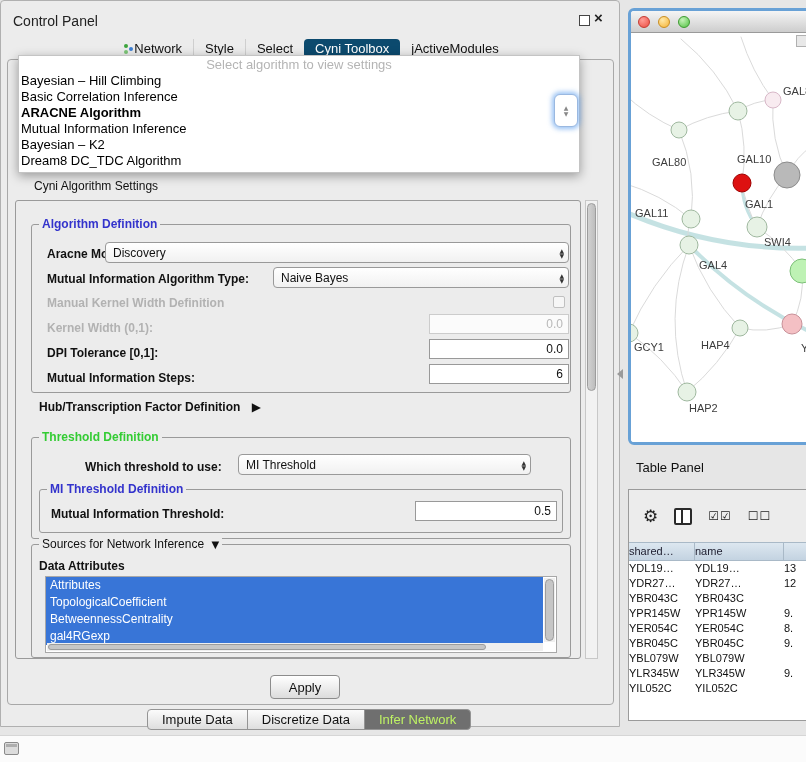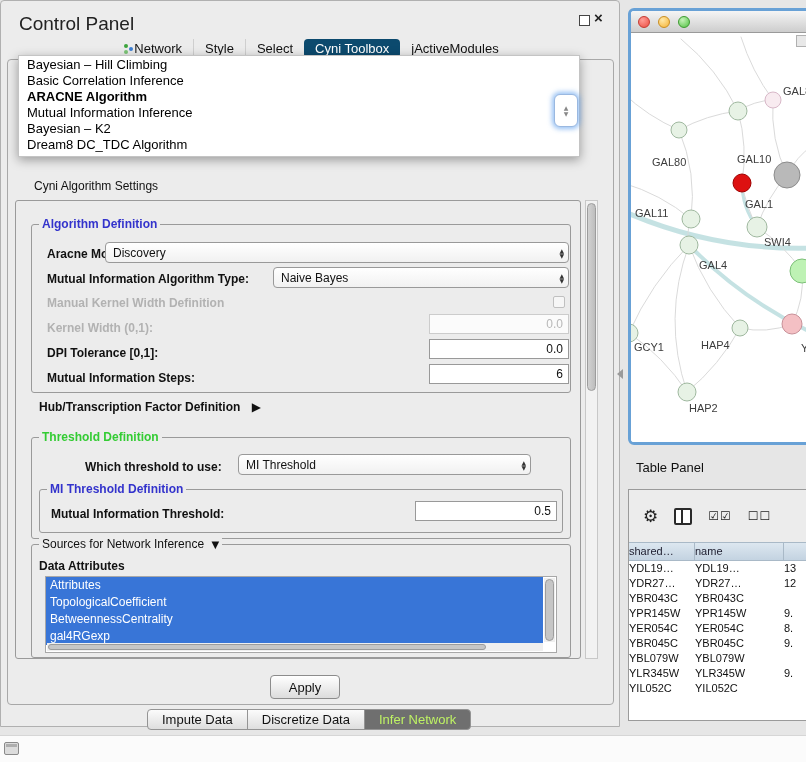--- a/index.html
+++ b/index.html
@@ -3,42 +3,42 @@
 <meta charset="utf-8">
 <style>
   html,body{margin:0;padding:0;}
   .screen{position:relative;width:806px;height:762px;background:#e6e6e6;overflow:hidden;
           font-family:"Liberation Sans",sans-serif;color:#111;}
   .abs{position:absolute;}
 
   
   .cp-window{left:0;top:8;width:620px;height:727px;background:#ececec;
              border:1px solid #b0b0b0;border-radius:4px 4px 0 0;box-sizing:border-box;}
-  .cp-title{left:18px;top:12px;font-size:19px;color:#222;}
+  .cp-title{left:12px;top:12px;font-size:14px;color:#222;}
   .win-float{left:578px;top:14px;width:9px;height:9px;border:1.5px solid #444;background:#fff;}
   .win-close{left:593px;top:9px;font-size:15px;font-weight:bold;color:#222;line-height:16px;}
 
   .tabbar{left:0;top:37px;width:620px;height:21px;display:flex;justify-content:center;align-items:center;}
   .tab{display:flex;align-items:center;padding:2px 11px;font-size:13px;color:#111;cursor:default;
        border-left:1px solid #cfcfcf;}
   .tab:first-child{border-left:none;}
   .tab.active{background:#0c4a6e;color:#fff;border-radius:4px;border-left:none;}
   .tab.active + .tab{border-left:none;}
   .net-ico{width:11px;height:11px;position:relative;display:inline-block;}
   .net-ico::before{content:"";position:absolute;left:1px;top:1px;width:4px;height:4px;border-radius:50%;
        background:#3da53d;box-shadow:5px 3px 0 #3b7fd4,0px 6px 0 #7cc576;}
 
   .inner-panel{left:6px;top:58px;width:607px;height:646px;border:1px solid #a8a8a8;border-radius:4px;
                background:#ececec;box-sizing:border-box;}
 
   
   .algo-popup{left:18px;top:55px;width:560px;background:#fff;border:1px solid #c4c4c4;
               box-shadow:0 3px 10px rgba(0,0,0,.35);z-index:50;padding:1px 0 3px 0;}
   .algo-prompt{height:16px;line-height:16px;text-align:center;color:#b4b4b4;font-size:13px;}
-  .algo-item{height:16px;line-height:16px;padding-left:8px;font-size:13px;color:#000;}
+  .algo-item{height:16px;line-height:16px;padding-left:2px;font-size:13px;color:#000;}
   .algo-item.selected{font-weight:bold;}
 
   .combo-fragment{left:554px;top:94px;width:24px;height:33px;background:#fff;border:1px solid #9ab8e0;
        border-radius:6px;z-index:60;box-shadow:0 0 5px 2px rgba(94,158,236,.65);
        display:flex;flex-direction:column;align-items:center;justify-content:center;box-sizing:border-box;}
   .combo-fragment span{font-size:6px;line-height:6px;color:#888;font-family:"DejaVu Sans",sans-serif;}
 
   
   .group{border:1px solid #9a9a9a;border-radius:3px;box-sizing:border-box;}
   .group-title{position:absolute;font-size:12px;background:#ececec;padding:0 3px;white-space:nowrap;}
@@ -239,20 +239,21 @@
     <div class="abs apply-btn">Apply</div>
 
     <div class="abs bottom-tabs" id="bottom-tabs">
         <div class="btab">Impute Data</div>
         <div class="btab">Discretize Data</div>
         <div class="btab active">Infer Network</div>
       </div>
   </div>
 
   <div class="abs algo-popup">
+    <div class="algo-prompt">Select algorithm to view settings</div>
     <div id="algo-items">
         <div class="algo-item">Bayesian – Hill Climbing</div>
         <div class="algo-item">Basic Correlation Inference</div>
         <div class="algo-item selected">ARACNE Algorithm</div>
         <div class="algo-item">Mutual Information Inference</div>
         <div class="algo-item">Bayesian – K2</div>
         <div class="algo-item">Dream8 DC_TDC Algorithm</div>
       </div>
   </div>
   <div class="abs combo-fragment">

